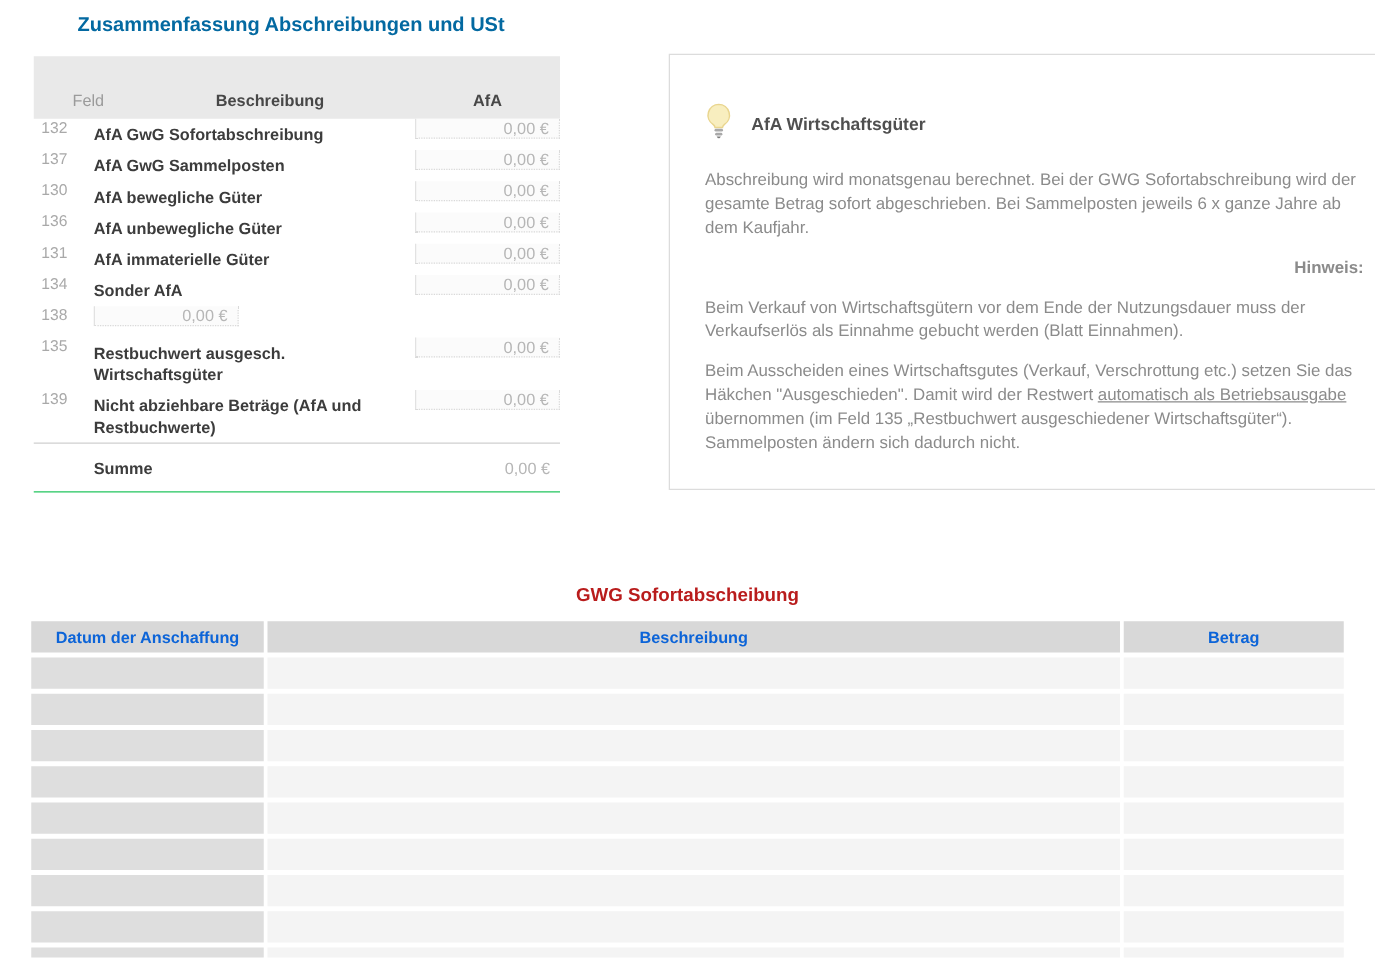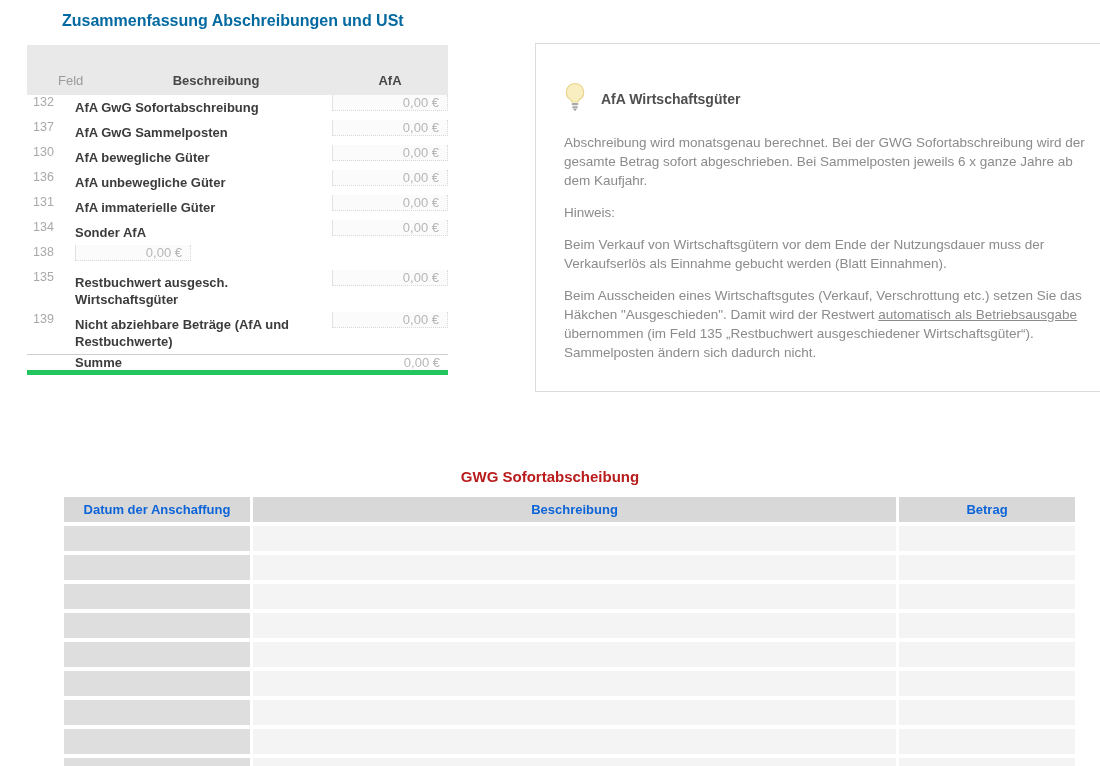--- a/index.html
+++ b/index.html
@@ -40,48 +40,48 @@
     flex:1; font-weight:bold; color:#3c3c3c; line-height:17px;
     padding:4px 8px 4px 0; display:flex; align-items:center;
   }
   .sum-row .afa {
     width:116px; display:flex; align-items:center; justify-content:flex-end;
     padding-right:8px; color:#b6b6b6; background:#fbfbfb;
     border-left:1px solid #e2e2e2; border-right:1px dotted #d9d9d9;
     border-bottom:1px dotted #d9d9d9;
   }
   .sum-total {
-    display:flex; align-items:center; height:21px;
-    border-top:1px solid #cfcfcf; border-bottom:5px solid #22c55e;
+    display:flex; align-items:center; height:40px;
+    border-top:1px solid #cfcfcf; border-bottom:1px solid #22c55e;
   }
   .sum-total .label { margin-left:48px; flex:1; font-weight:bold; color:#3c3c3c; }
   .sum-total .value { width:116px; text-align:right; padding-right:8px; color:#b6b6b6; }
 
   
   .info-panel {
     position:absolute; left:487px; top:43px; width:587px; height:349px;
     border:1px solid #dcdcdc; border-radius:0; background:#ffffff;
     padding:38px 30px 0 28px;
     margin-left:48px;
   }
   .panel-title-row { display:flex; align-items:center; margin-bottom:18px; }
   .bulb-icon { margin-right:15px; flex:0 0 auto; }
   .panel-title { font-weight:bold; color:#4f4f4f; font-size:14px; }
   .info-panel p { margin:0 0 13px 0; color:#8b8b8b; font-size:13.5px; line-height:19px; }
-  .hinweis { font-weight:normal; color:#6e6e6e; }
+  .hinweis { font-weight:bold; color:#6e6e6e;text-align:right; }
   .ul { text-decoration:underline; }
 
   
   .gwg-table { position:absolute; left:25px; top:497px; width:1050px; }
   .gwg-header { display:flex; height:25px; }
   .gwg-header .h {
     background:#d8d8d8; display:flex; align-items:center; justify-content:center;
     font-weight:bold; font-size:13px; color:#0c64d8;
   }
-  .cw-date   { width:186px; margin-right:3px;margin-left:39px; }
+  .cw-date   { width:186px; margin-right:3px; }
   .cw-besch  { flex:1;      margin-right:3px; }
   .cw-betrag { width:176px; }
   .gwg-row  { display:flex; height:25px; margin-top:4px; }
   .gwg-cell { height:25px; }
   .gwg-cell.date   { background:#dedede; }
   .gwg-cell.besch  { background:#f4f4f4; }
   .gwg-cell.betrag { background:#f4f4f4; }
 </style>
 </head>
 <body>

